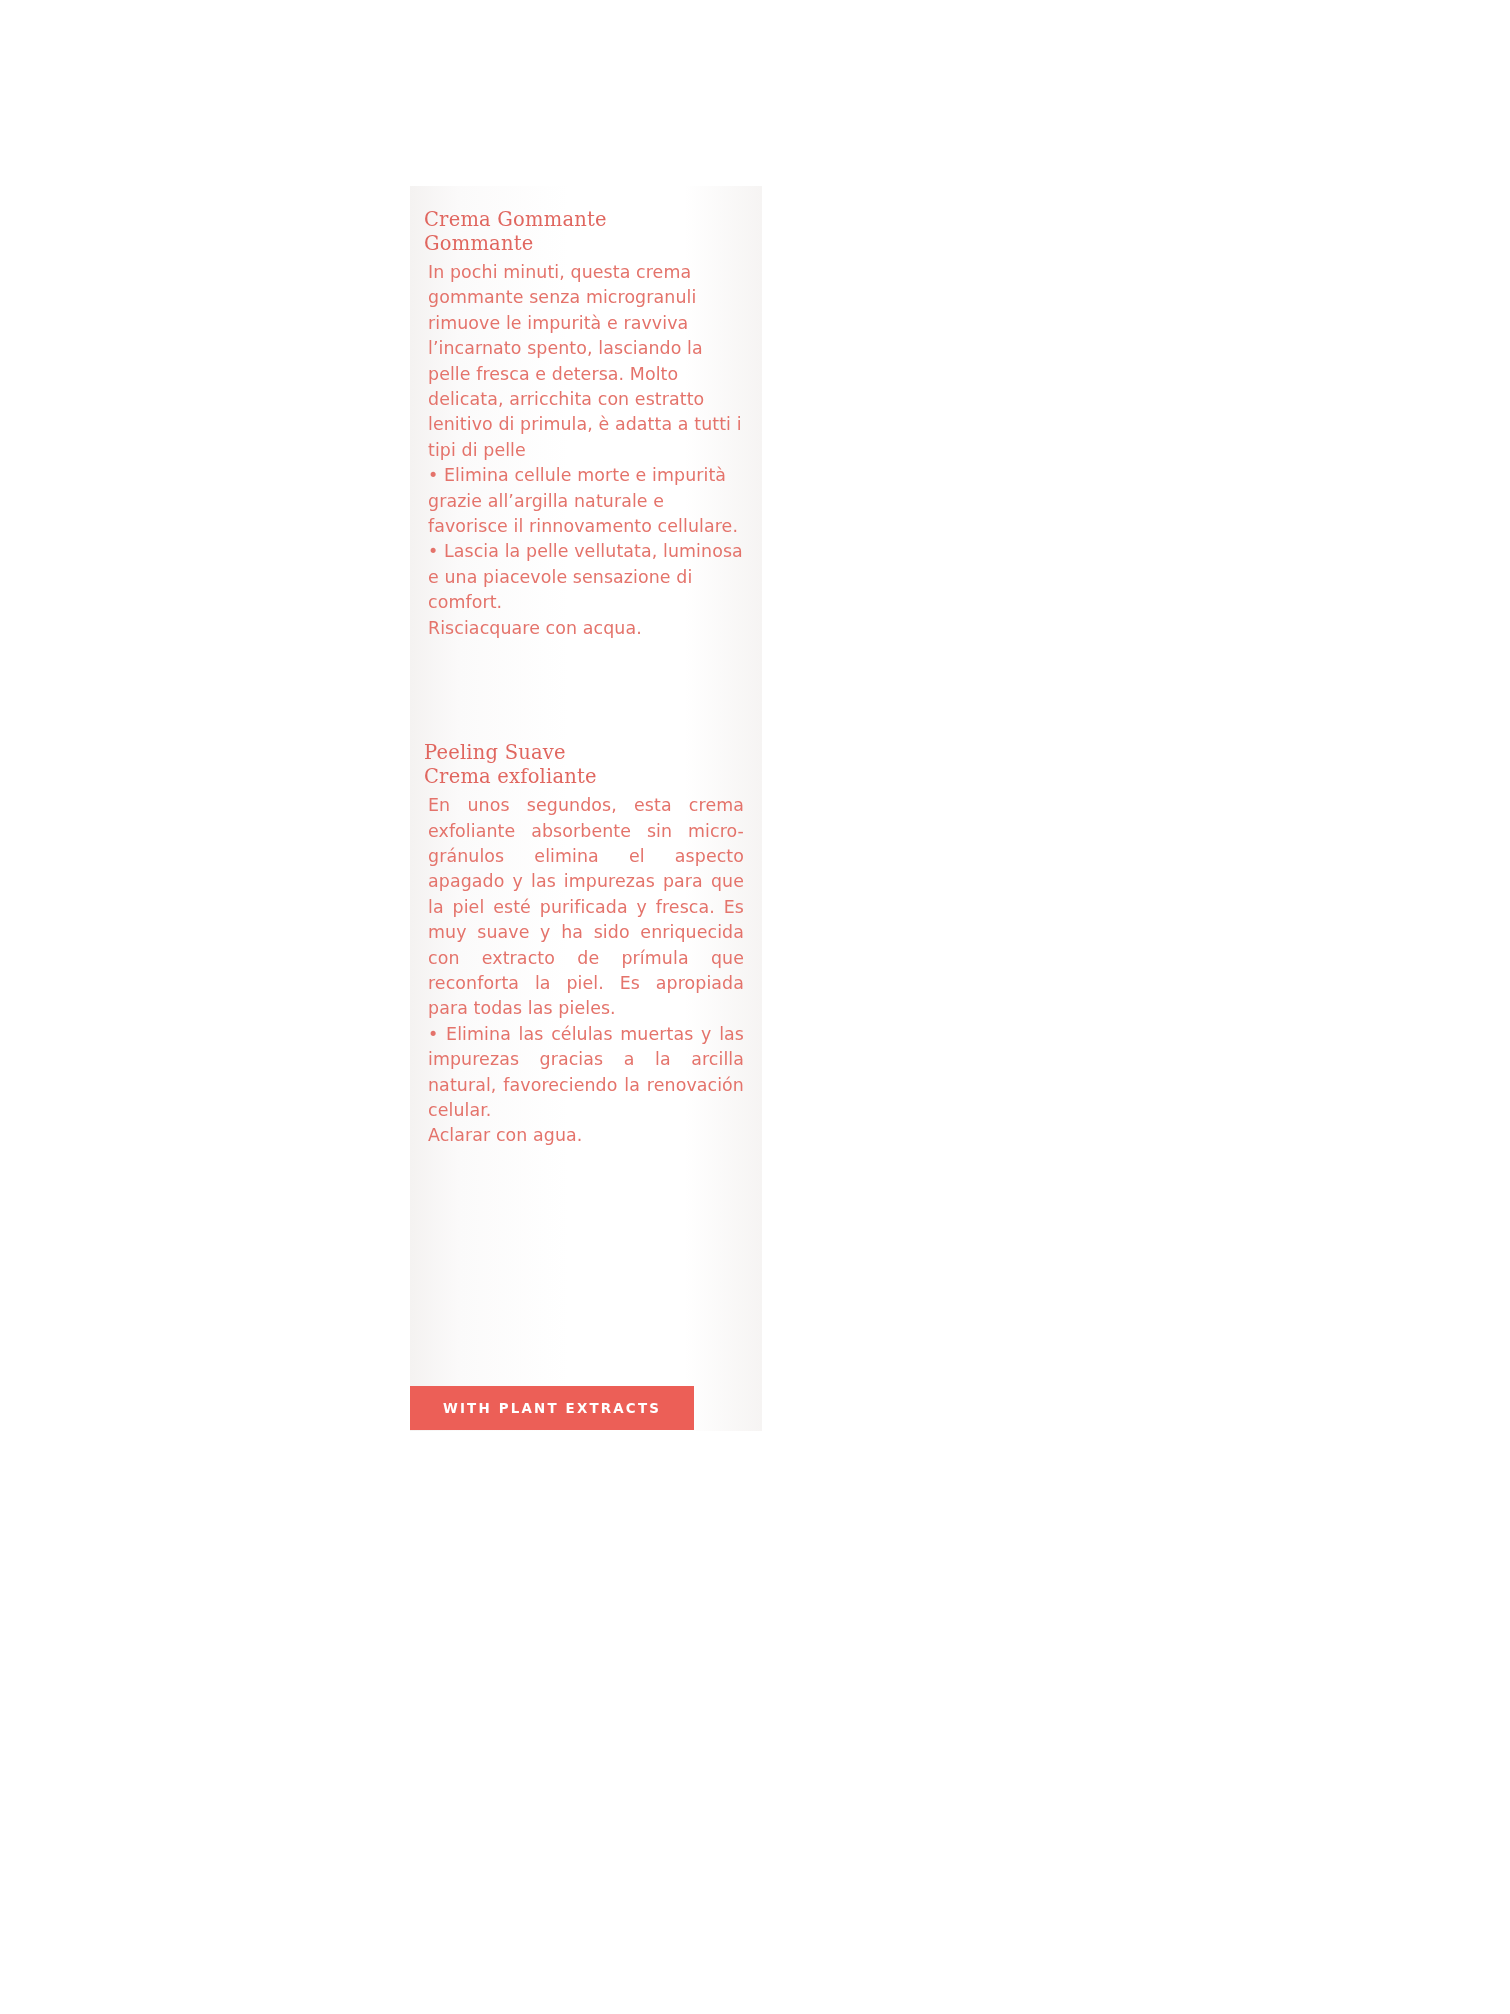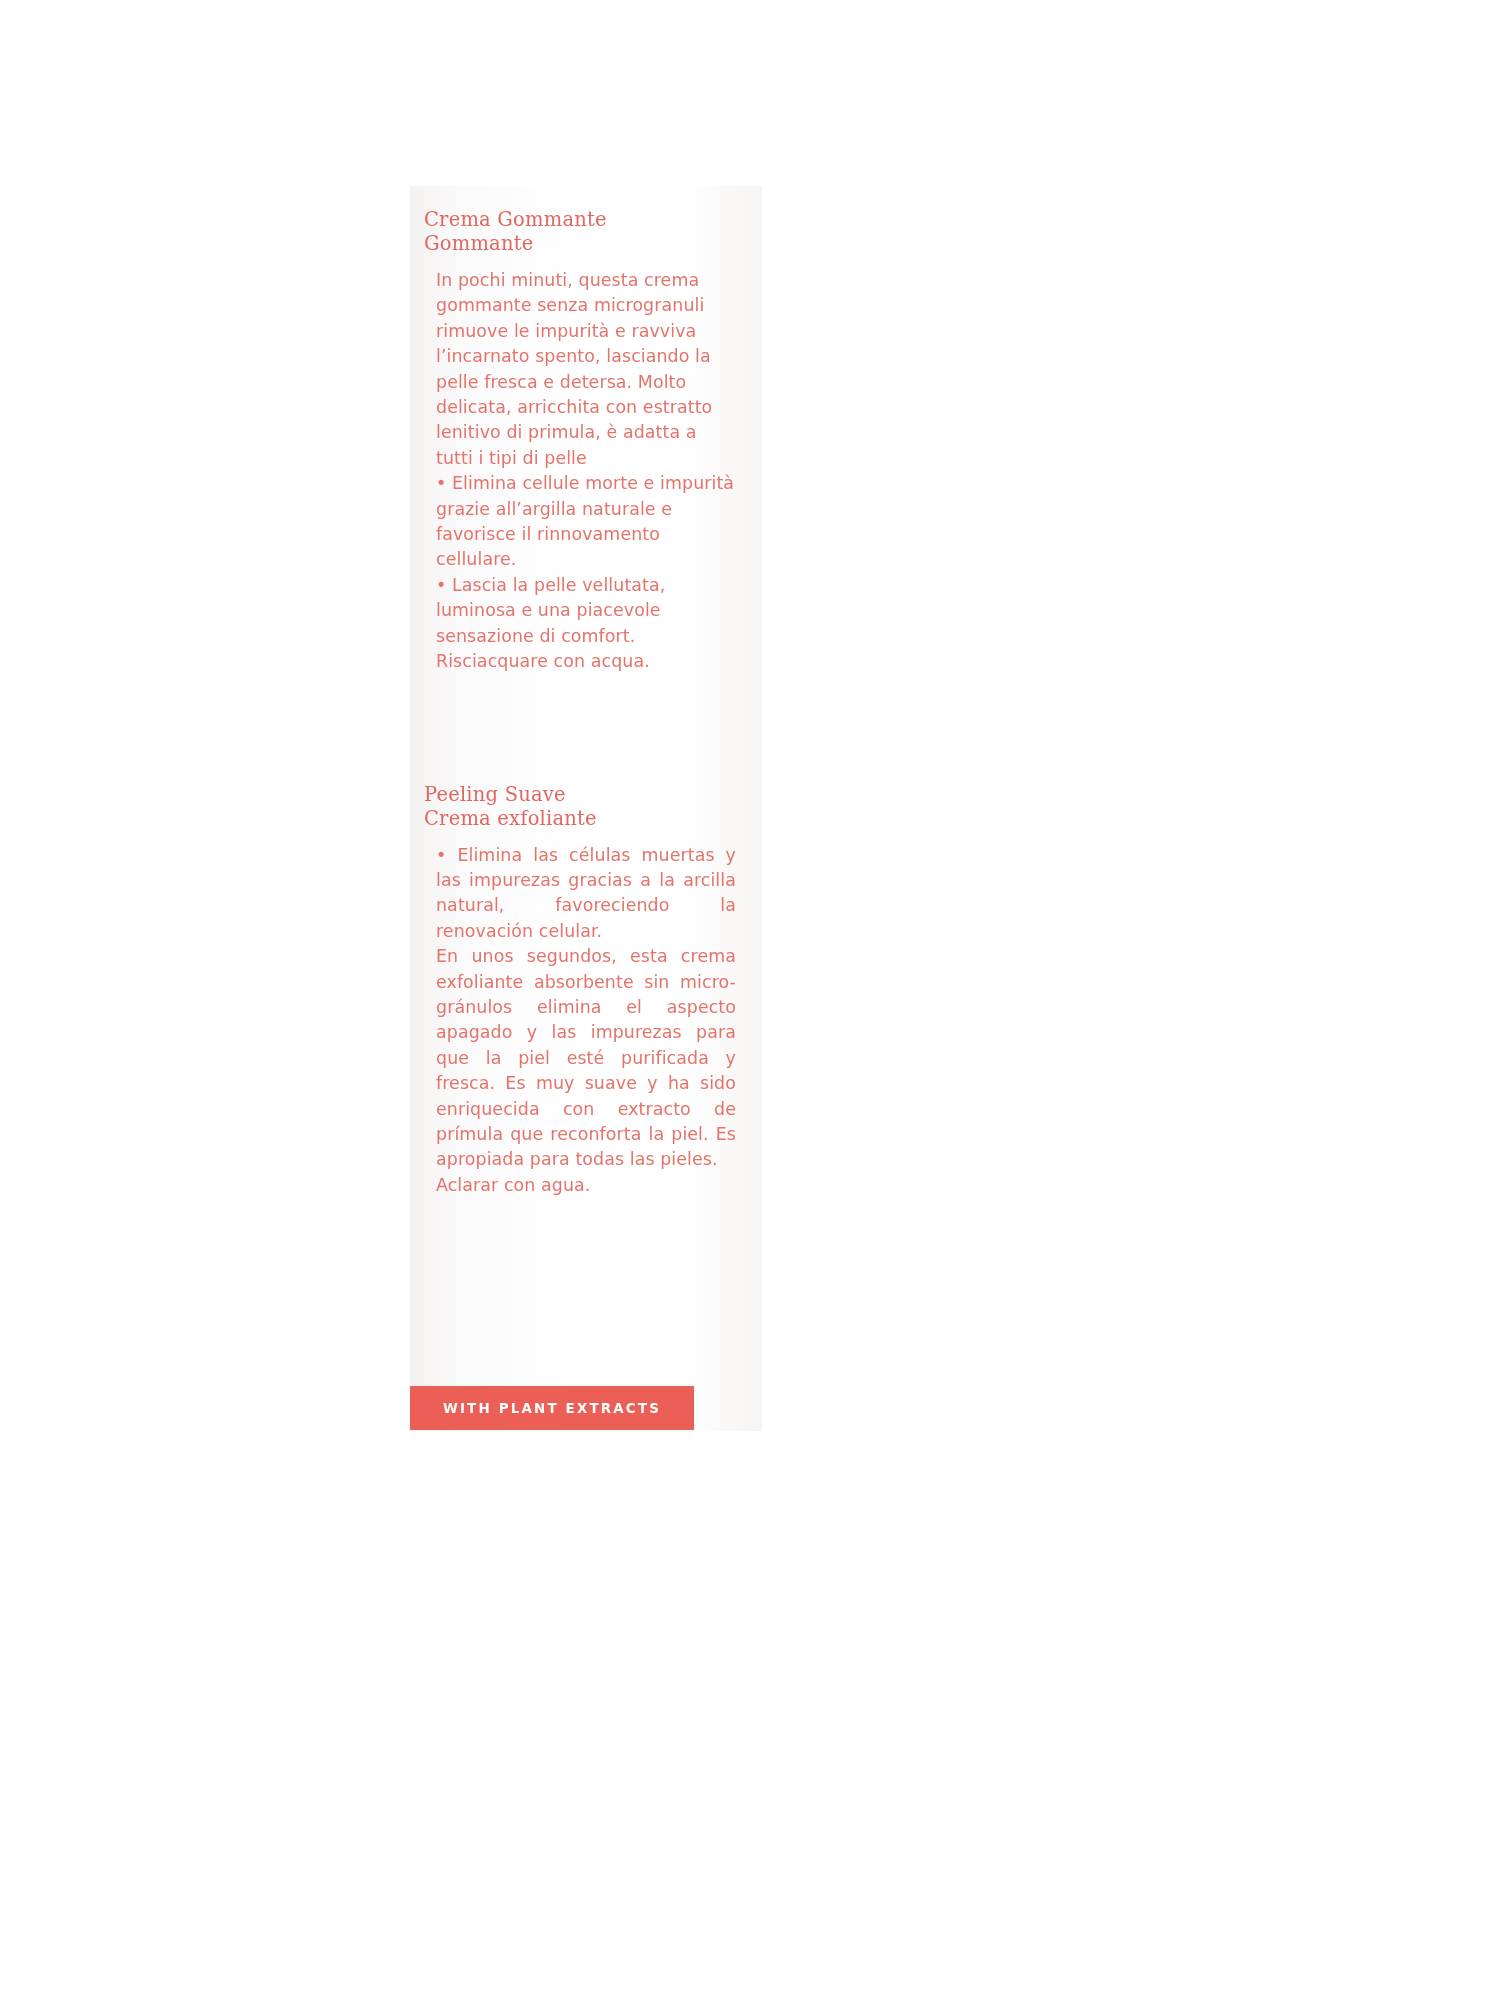--- a/index.html
+++ b/index.html
@@ -47,21 +47,21 @@
     font-weight: 400;
   }
   .heading .line2 {
     display: block;
   }
 
   .body-text {
     color: #e4736b;
     font-size: 17.4px;
     line-height: 25.4px;
-    margin: 12px;
+    margin: 4px;
     letter-spacing: 0.1px;
   }
   .body-text p {
     margin: 0;
   }
 
   .justified p {
     text-align: justify;
     text-align-last: left;
   }
@@ -109,22 +109,22 @@
     </div>
 
     <div class="spacer-between"></div>
 
     <div class="section">
       <h2 class="heading">
         <span>Peeling Suave</span>
         <span class="line2">Crema exfoliante</span>
       </h2>
       <div class="body-text justified">
+        <p>En unos segundos, esta crema exfoliante absorbente sin micro-gránulos elimina el aspecto apagado y las impurezas para que la piel esté purificada y fresca. Es muy suave y ha sido enriquecida con extracto de prímula que reconforta la piel. Es apropiada para todas las pieles.</p>
         <p>• Elimina las células muertas y las impurezas gracias a la arcilla natural, favoreciendo la renovación celular.</p>
-        <p>En unos segundos, esta crema exfoliante absorbente sin micro-gránulos elimina el aspecto apagado y las impurezas para que la piel esté purificada y fresca. Es muy suave y ha sido enriquecida con extracto de prímula que reconforta la piel. Es apropiada para todas las pieles.</p>
         <p>Aclarar con agua.</p>
       </div>
     </div>
 
   </div>
 </div>
 
 <div class="footer-band">
   <span class="band-text">WITH PLANT EXTRACTS</span>
 </div>

